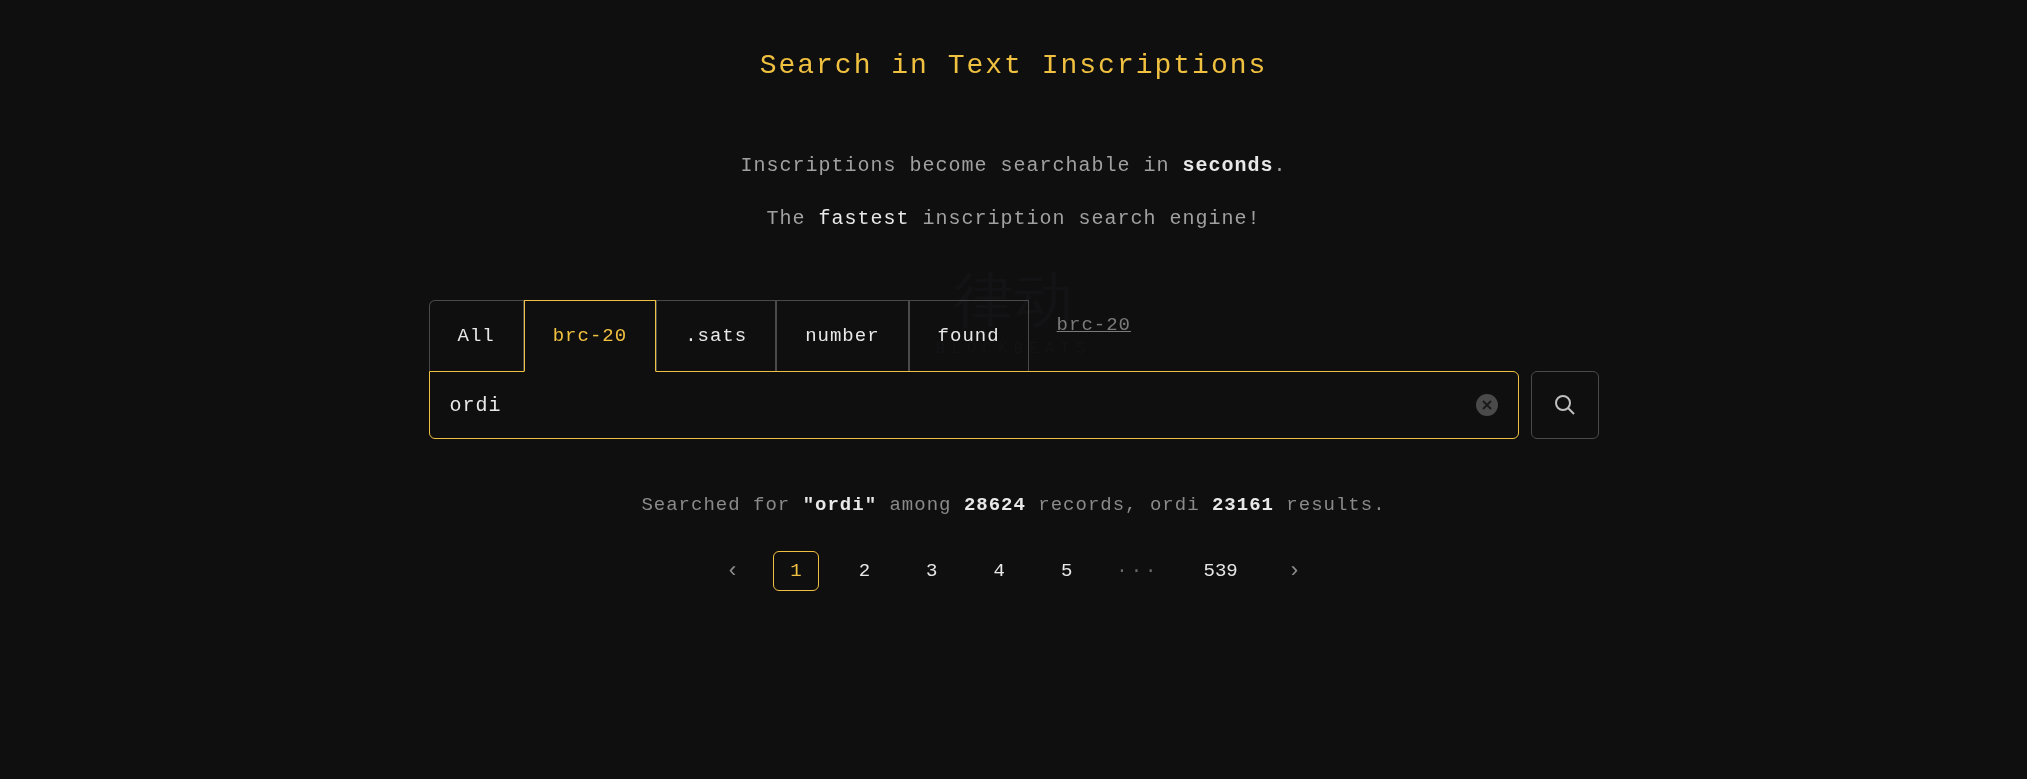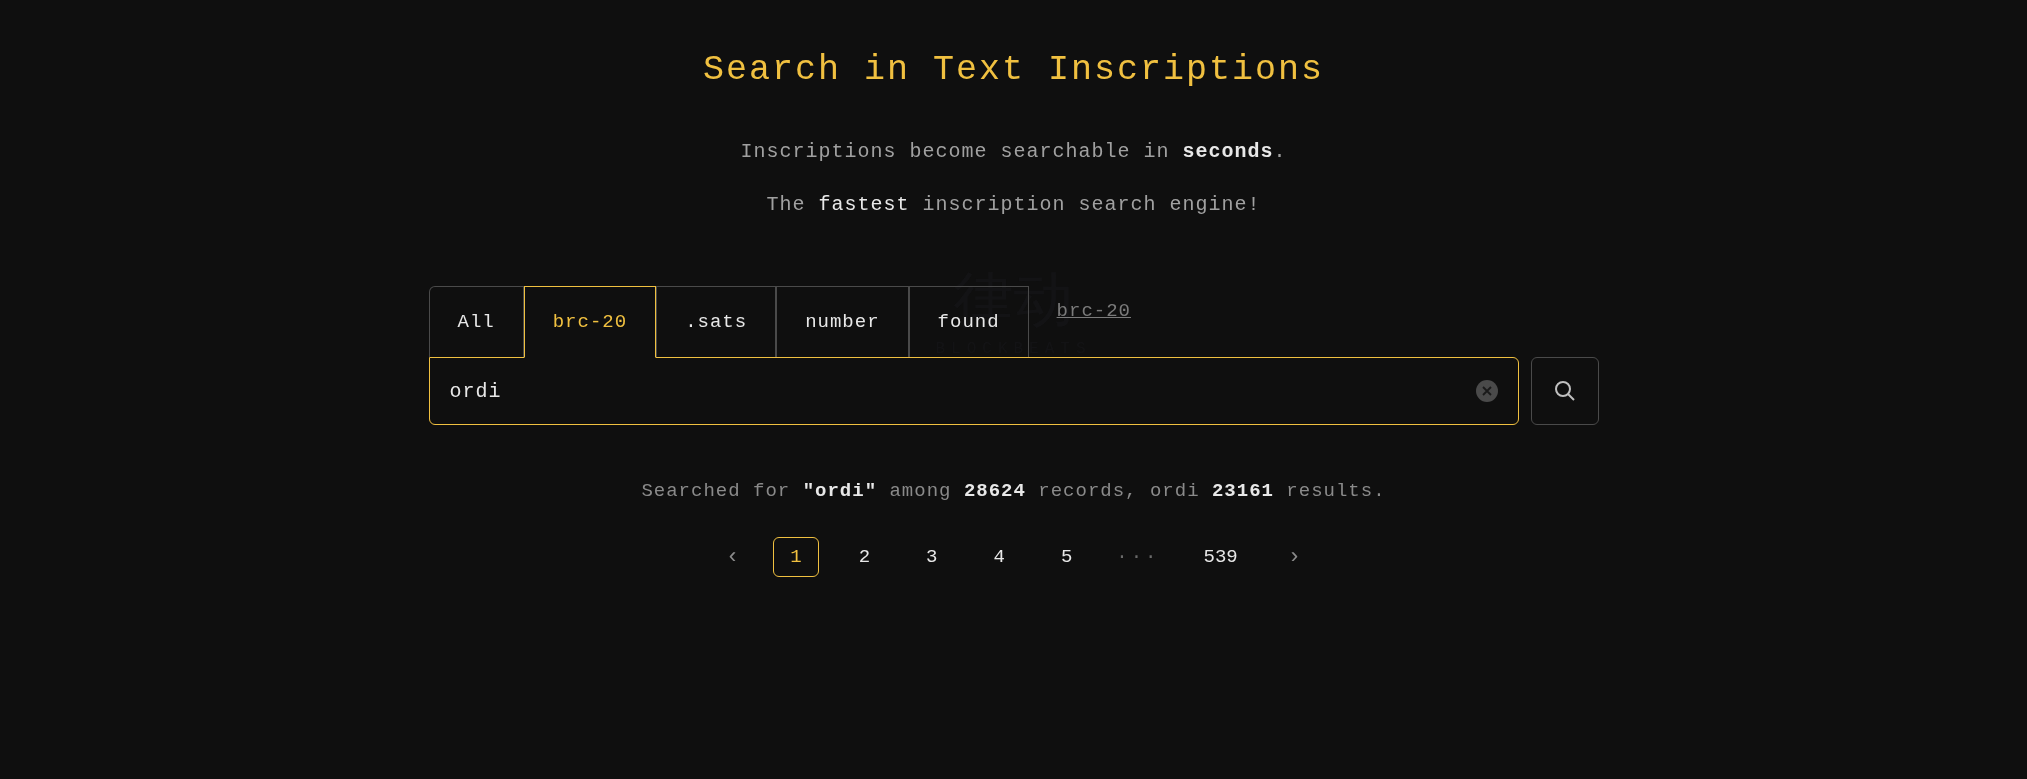--- a/index.html
+++ b/index.html
@@ -8,30 +8,31 @@
   font-family: 'Courier New', Courier, monospace;
   color: #e0e0e0;
   min-height: 779px;
   display: flex;
   flex-direction: column;
   align-items: center;
   padding-top: 50px;
 }
 .page-title {
   color: #f0c040;
-  font-size: 35px;
+  font-size: 28px;
   font-weight: normal;
   letter-spacing: 2px;
   margin-bottom: 50px;
 }
 .subtitle-line {
   color: #a0a0a0;
   font-size: 20px;
   margin-bottom: 30px;
   letter-spacing: 1px;
+  margin-top: 23px;
 }
 .subtitle-line .bold {
   color: #e8e8e8;
   font-weight: bold;
 }
 .subtitle-line2 {
   color: #a0a0a0;
   font-size: 20px;
   margin-bottom: 70px;
   letter-spacing: 1px;

